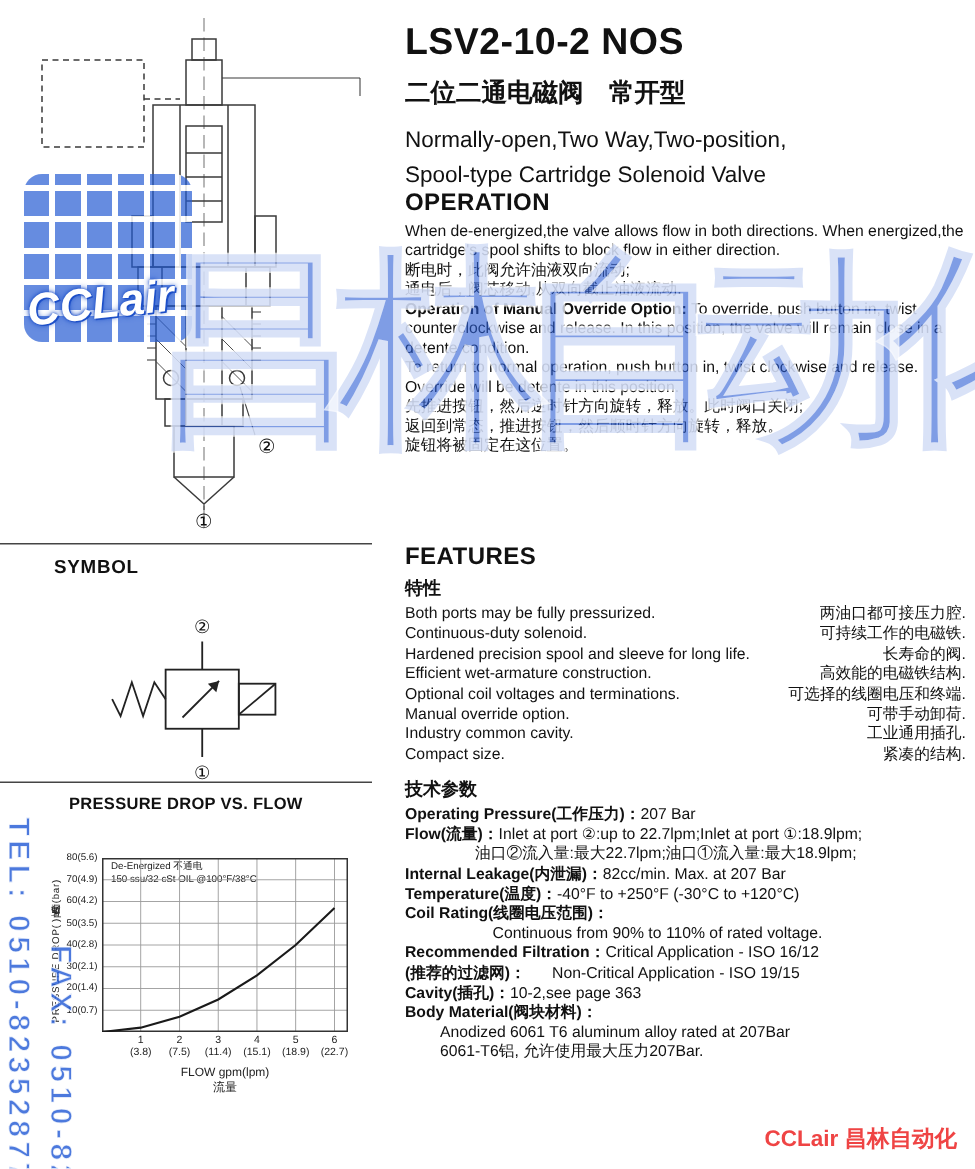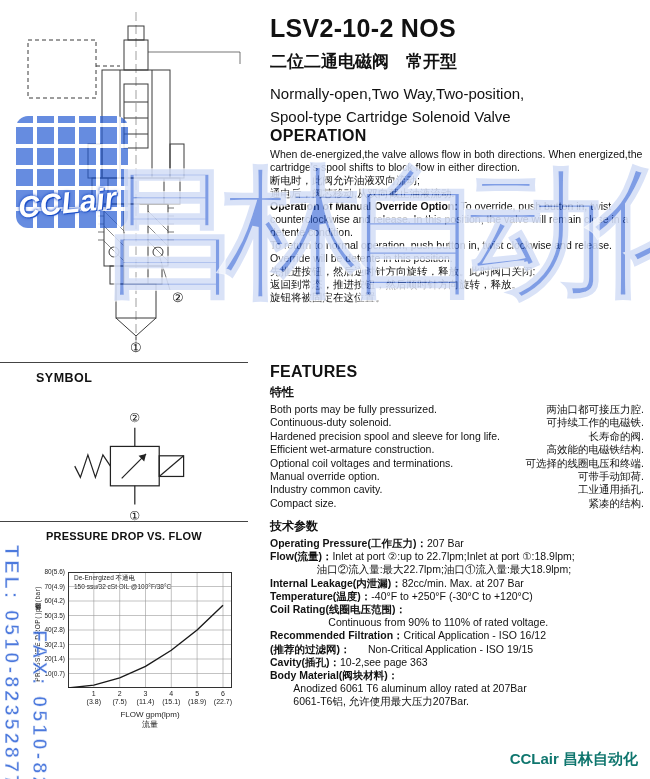--- a/index.html
+++ b/index.html
@@ -38,21 +38,21 @@
   .features-block { position:absolute; left:270px; top:363px; width:374px; }
   .sec-heading-cn { font-size:12px; font-weight:bold; margin-bottom:2px; }
   .feat-row { display:flex; justify-content:space-between; font-size:10.5px; line-height:13.4px; }
   .feat-en { white-space:nowrap;text-align:center; }
   .feat-cn { white-space:nowrap; }
 
   .specs-block { position:absolute; left:270px; top:518px; width:376px; }
   .spec-row { font-size:10.5px; line-height:13.2px; white-space:pre-wrap; }
   .spec-row b { font-weight:bold; }
 
-  .footer { position:absolute; right:12px; bottom:10px; font-size:15px; font-weight:bold; color:#0f766e; }
+  .footer { position:absolute; right:12px; bottom:10px; font-size:15px; font-weight:bold; color:#ef4444; }
 
   
   .watermark { position:absolute; inset:0; pointer-events:none; z-index:9; }
   .wm-tiles { position:absolute; left:16px; top:116px; width:112px; height:112px; border-radius:12px; opacity:.85;
     background:
       repeating-linear-gradient(0deg, transparent 0 17px, #fff 17px 21px),
       repeating-linear-gradient(90deg, transparent 0 17px, #fff 17px 21px),
       rgba(35,90,210,0.82); }
   .wm-script { position:absolute; left:18px; top:186px; font-size:30px; font-style:italic; font-weight:bold; color:#fff;
     text-shadow:0 0 4px rgba(30,80,200,1), 0 0 2px rgba(30,80,200,1), 1px 1px 0 rgba(30,80,200,1); transform:rotate(-6deg); }

